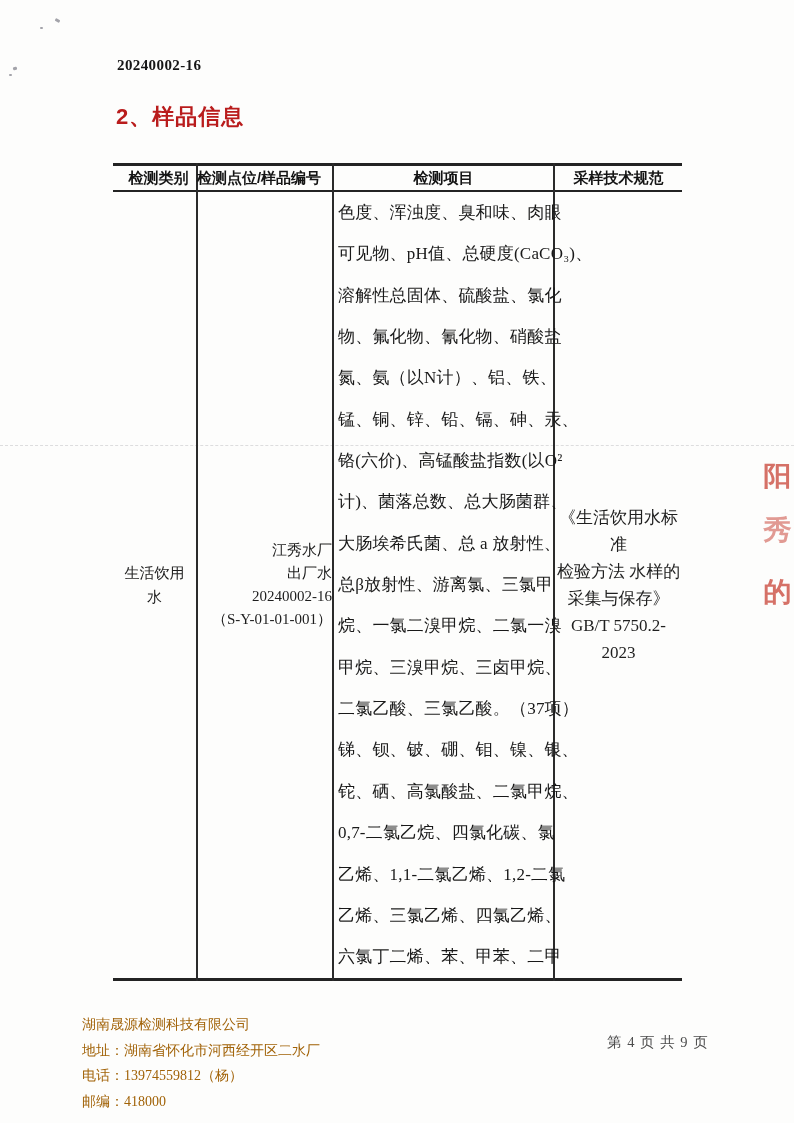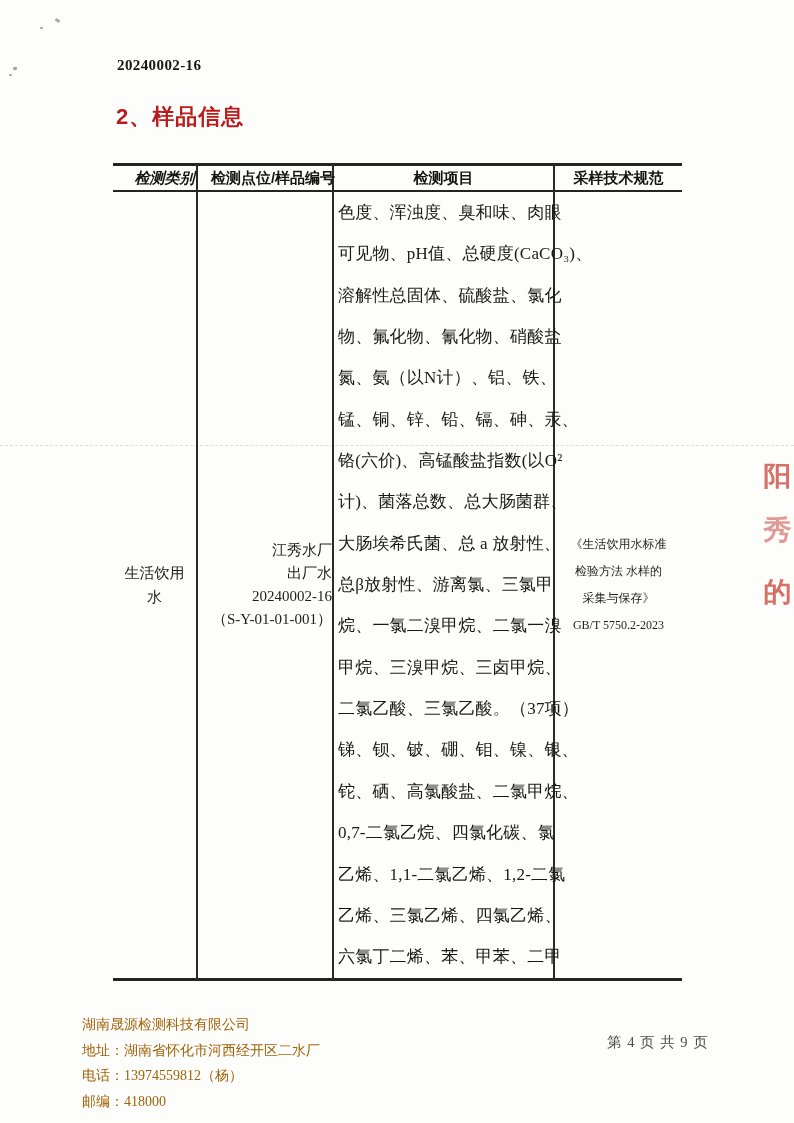--- a/index.html
+++ b/index.html
@@ -21,25 +21,25 @@
   .bline{position:absolute;left:0;width:569px;background:#232323;}
   .bline.top{top:0;height:3px;}
   .bline.hsep{top:27px;height:2px;}
   .bline.bottom{top:815px;height:3px;}
   .vline{position:absolute;top:0;height:818px;width:2px;background:#2a2a2a;}
   .v1{left:83px;} .v2{left:219px;} .v3{left:440px;}
   .hcell{
     position:absolute;top:3px;height:24px;line-height:24px;text-align:center;
     font-family:"Liberation Sans","DejaVu Sans",sans-serif;font-weight:bold;font-size:15px;color:#141414;
   }
-  .hc1{left:10px;width:83px;font-style:italic;} .hc2{left:95px;width:130px;border-radius:8px;} .hc3{left:221px;width:219px;} .hc4{left:442px;width:127px;}
+  .hc1{left:4px;width:83px;} .hc2{left:81px;width:130px;border-radius:8px;} .hc3{left:221px;width:219px;} .hc4{left:442px;width:127px;}
   .bcell{position:absolute;top:29px;height:786px;display:flex;flex-direction:column;justify-content:center;}
   .cell-category{left:0;width:83px;text-align:center;font-size:15px;line-height:24px;}
   .cell-location{left:85px;width:134px;text-align:right;font-size:15px;line-height:23px;}
-  .cell-standard{left:442px;width:127px;text-align:center;font-size:12px;line-height:27px;color:#1f1f1f;}
+  .cell-standard{left:442px;width:127px;text-align:center;font-size:17px;line-height:27px;color:#1f1f1f;}
   .cell-items{left:221px;width:217px;justify-content:flex-start;padding-left:4px;}
   .item-line{
     height:41.35px;line-height:41.35px;font-size:17px;color:#191919;
     white-space:nowrap;letter-spacing:.2px;
   }
   
   .footer{position:absolute;left:82px;top:1012px;font-size:14px;line-height:25.5px;color:#a16207;}
   .footer div{white-space:nowrap;}
   .page-num{
     position:absolute;left:607px;top:1033px;font-size:14.5px;color:#4c4c4c;letter-spacing:1px;

